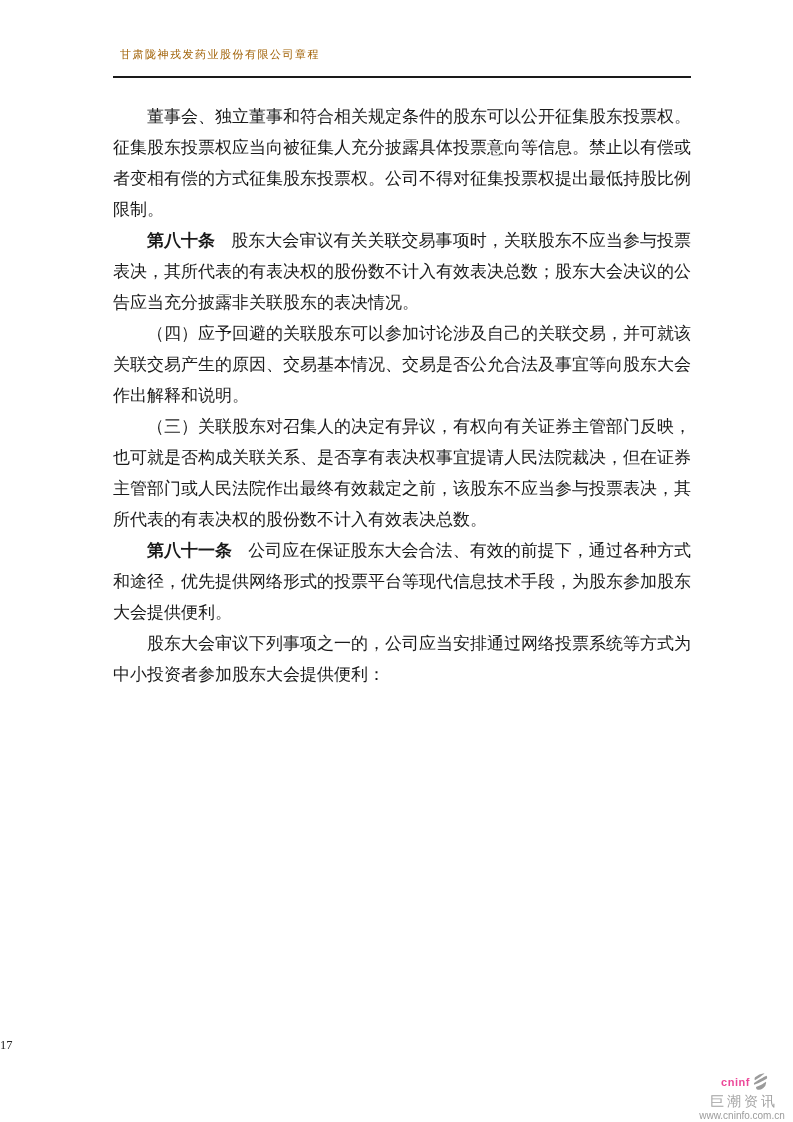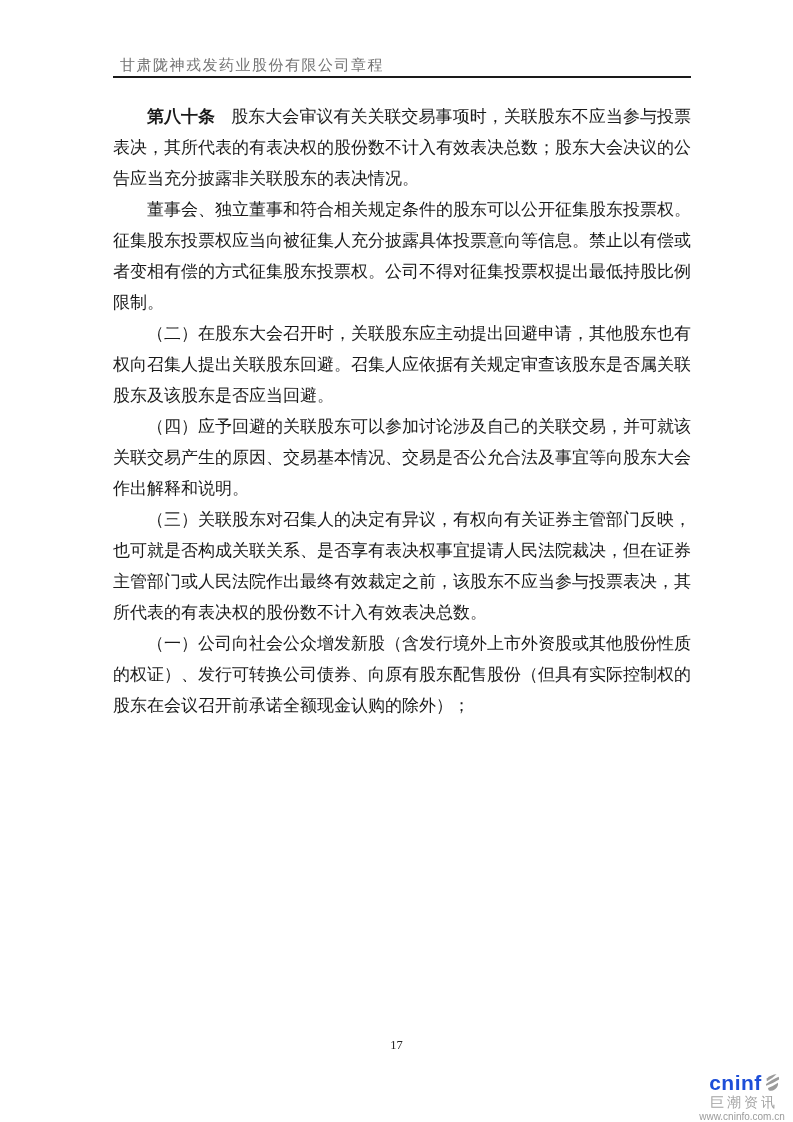--- a/index.html
+++ b/index.html
@@ -12,24 +12,24 @@
     width: 793px;
     height: 1122px;
     background: #ffffff;
     font-family: "Liberation Serif", "DejaVu Serif", serif;
     color: #1a1a1a;
     overflow: hidden;
   }
   .doc-header {
     position: absolute;
     left: 120px;
-    top: 56px;
-    font-size: 15px;
+    top: 47px;
+    font-size: 11px;
     letter-spacing: 1.5px;
-    color: #737373;
+    color: #a16207;
     white-space: nowrap;
   }
   .header-rule {
     position: absolute;
     left: 113px;
     top: 76px;
     width: 578px;
     height: 2px;
     background: #1a1a1a;
   }
@@ -51,21 +51,20 @@
     font-weight: bold;
   }
   .lead:not(:empty) {
     margin-right: 0.95em;
   }
   .page-number {
     position: absolute;
     left: 0;
     top: 1038px;
     width: 100%;
-    text-align: center;
     font-size: 12.5px;
     color: #222222;
   }
   .footer-logo {
     position: absolute;
     right: 5px;
     top: 1072px;
     width: 92px;
     color: #9b9b9b;
     font-family: "Liberation Sans", sans-serif;
@@ -74,23 +73,23 @@
   }
   .footer-row1 {
     display: flex;
     align-items: center;
     justify-content: center;
     gap: 1px;
     padding-left: 8px;
   }
   .footer-brand {
     font-weight: bold;
-    font-size: 21px;
+    font-size: 11px;
     letter-spacing: 0.5px;
-    color: #1d4ed8;
+    color: #ec4899;
   }
   .footer-brand-cn {
     font-size: 14px;
     letter-spacing: 3px;
     margin-top: 2px;
     padding-left: 4px;
     color: #a2a2a2;
   }
   .footer-url {
     font-size: 10px;
@@ -107,26 +106,26 @@
 </style>
 </head>
 <body>
 
 <div class="page">
 
   <div class="doc-header">甘肃陇神戎发药业股份有限公司章程</div>
   <div class="header-rule"></div>
 
   <div class="body-text">
+    <p><span class="lead"></span><span>董事会、独立董事和符合相关规定条件的股东可以公开征集股东投票权。征集股东投票权应当向被征集人充分披露具体投票意向等信息。禁止以有偿或者变相有偿的方式征集股东投票权。公司不得对征集投票权提出最低持股比例限制。</span></p>
     <p><span class="lead">第八十条</span><span>股东大会审议有关关联交易事项时，关联股东不应当参与投票表决，其所代表的有表决权的股份数不计入有效表决总数；股东大会决议的公告应当充分披露非关联股东的表决情况。</span></p>
-    <p><span class="lead"></span><span>董事会、独立董事和符合相关规定条件的股东可以公开征集股东投票权。征集股东投票权应当向被征集人充分披露具体投票意向等信息。禁止以有偿或者变相有偿的方式征集股东投票权。公司不得对征集投票权提出最低持股比例限制。</span></p>
-    <p><span class="lead"></span><span>（二）在股东大会召开时，关联股东应主动提出回避申请，其他股东也有权向召集人提出关联股东回避。召集人应依据有关规定审查该股东是否属关联股东及该股东是否应当回避。</span></p>
     <p><span class="lead"></span><span>（四）应予回避的关联股东可以参加讨论涉及自己的关联交易，并可就该关联交易产生的原因、交易基本情况、交易是否公允合法及事宜等向股东大会作出解释和说明。</span></p>
     <p><span class="lead"></span><span>（三）关联股东对召集人的决定有异议，有权向有关证券主管部门反映，也可就是否构成关联关系、是否享有表决权事宜提请人民法院裁决，但在证券主管部门或人民法院作出最终有效裁定之前，该股东不应当参与投票表决，其所代表的有表决权的股份数不计入有效表决总数。</span></p>
-    <p><span class="lead"></span><span>（一）公司向社会公众增发新股（含发行境外上市外资股或其他股份性质的权证）、发行可转换公司债券、向原有股东配售股份（但具有实际控制权的股东在会议召开前承诺全额现金认购的除外）；</span></p>
+    <p><span class="lead">第八十一条</span><span>公司应在保证股东大会合法、有效的前提下，通过各种方式和途径，优先提供网络形式的投票平台等现代信息技术手段，为股东参加股东大会提供便利。</span></p>
+    <p><span class="lead"></span><span>股东大会审议下列事项之一的，公司应当安排通过网络投票系统等方式为中小投资者参加股东大会提供便利：</span></p>
   </div>
 
   <div class="page-number">17</div>
 
   <div class="footer-logo">
     <div class="footer-row1">
       <span class="footer-brand">cninf</span>
       <span class="swirl-icon">
         <svg width="20" height="20" viewBox="0 0 20 20" xmlns="http://www.w3.org/2000/svg">
           <g fill="#9b9b9b" transform="rotate(-24 10 10)">

